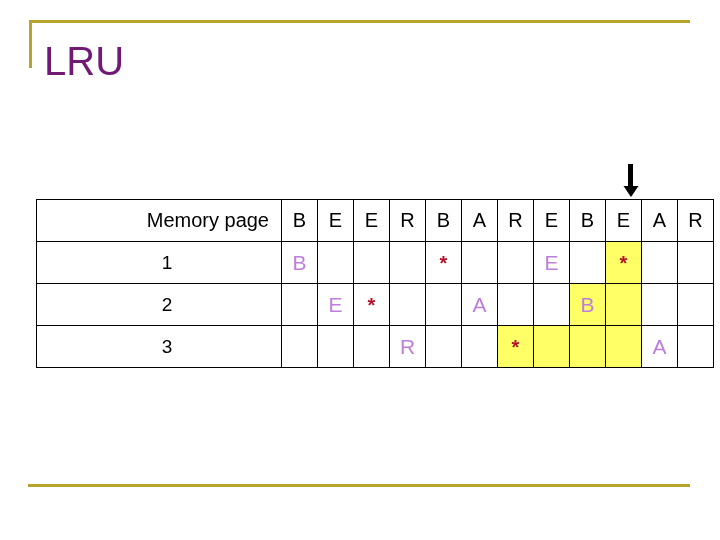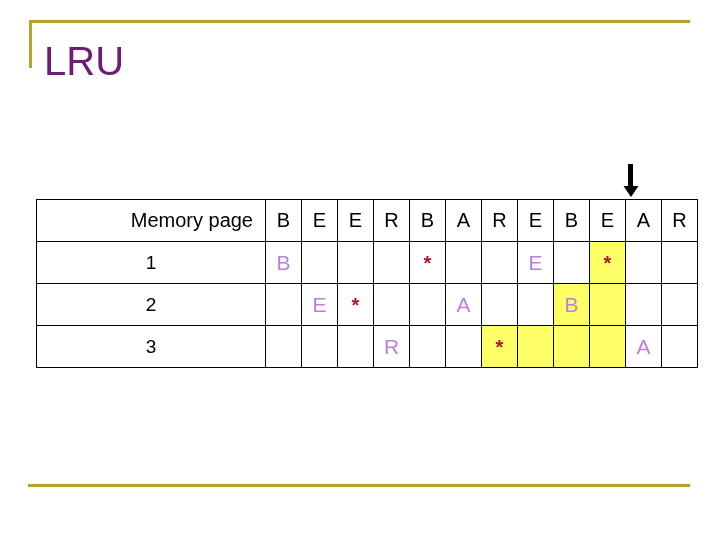--- a/index.html
+++ b/index.html
@@ -77,20 +77,21 @@
     vertical-align: middle;
     font-size: 19px;
     color: #000000;
     background: #ffffff;
   }
   #lru-table td.label-col {
     width: 216px;
     text-align: right;
     padding-right: 12px;
     font-size: 19px;
+    padding-left: 16px;
   }
   #lru-table td.seq-col {
     width: 35px;
   }
   #lru-table tr.header-row td {
     font-size: 20px;
   }
   #lru-table td.cell-letter {
     color: #BE7EDC;
     font-size: 21px;

